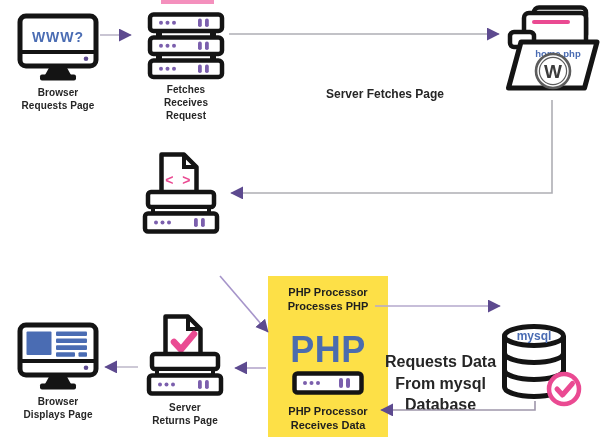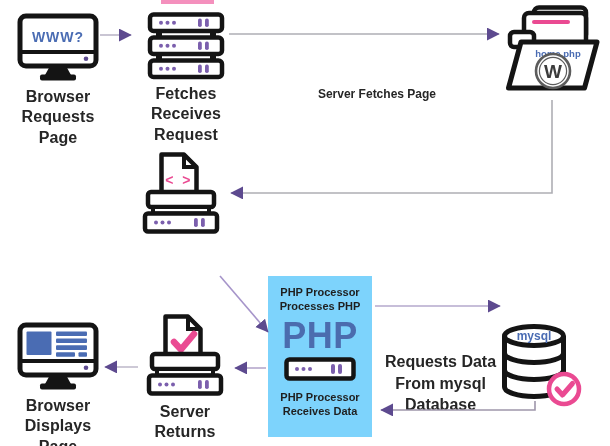--- a/index.html
+++ b/index.html
@@ -1,40 +1,40 @@
 <!DOCTYPE html>
 <html><head>
 <meta charset="utf-8">
 <style>
   * { margin:0; padding:0; box-sizing:border-box; }
   html,body { background:#fff; font-family:"Liberation Sans", sans-serif; }
   .canvas { position:relative; width:610px; height:446px; background:#ffffff; overflow:hidden;text-decoration:underline; }
 
   .node { position:absolute; display:flex; flex-direction:column; align-items:center; z-index:1; }
   .node-label {
-    margin-top:4px; font-size:16px; font-weight:bold; color:#262626;
+    margin-top:4px; font-size:10px; font-weight:bold; color:#262626;
     text-align:center; line-height:1.28; white-space:pre-line; letter-spacing:0.1px;
   }
   .float-label {
     position:absolute; z-index:1; font-weight:bold; color:#262626;
     text-align:center; line-height:1.35; white-space:pre-line;
   }
-  #lbl-fetches { left:306px; top:86px; width:130px; font-size:12px;text-align:right; }
+  #lbl-fetches { left:320px; top:86px; width:130px; font-size:12px; }
   #lbl-requests { left:378px; top:351px; width:125px; font-size:16px; }
 
   .php-box {
-    position:absolute; left:268px; top:276px; width:104px; height:161px;
-    background:#7dd3fc; z-index:1; display:flex; flex-direction:column; align-items:center;
+    position:absolute; left:268px; top:276px; width:120px; height:161px;
+    background:#fde047; z-index:1; display:flex; flex-direction:column; align-items:center;
   }
   .php-box .small {
     font-size:11px; font-weight:bold; color:#1f1f1f; text-align:center;
     line-height:1.3; white-space:pre-line;
   }
   .php-top { margin-top:9px; }
-  .php-big { margin-top:4px; font-size:36px; font-weight:800; color:#4b6cae; line-height:1; letter-spacing:0.5px; }
+  .php-big { margin-top:18px; font-size:36px; font-weight:800; color:#4b6cae; line-height:1; letter-spacing:0.5px; }
   .php-sub { font-size:13.5px; font-weight:800; color:#141414; letter-spacing:0.6px; margin-top:1px; }
   .php-row-icon { margin-top:3px; }
   .php-bottom { margin-top:9px; }
 
   .pink-bar { position:absolute; left:161px; top:0; width:53px; height:4px; background:#f490bd; z-index:1; }
 
   .overlay { position:absolute; left:0; top:0; z-index:2; pointer-events:none; }
 
   svg text { font-family:"Liberation Sans", sans-serif; }
 </style>

